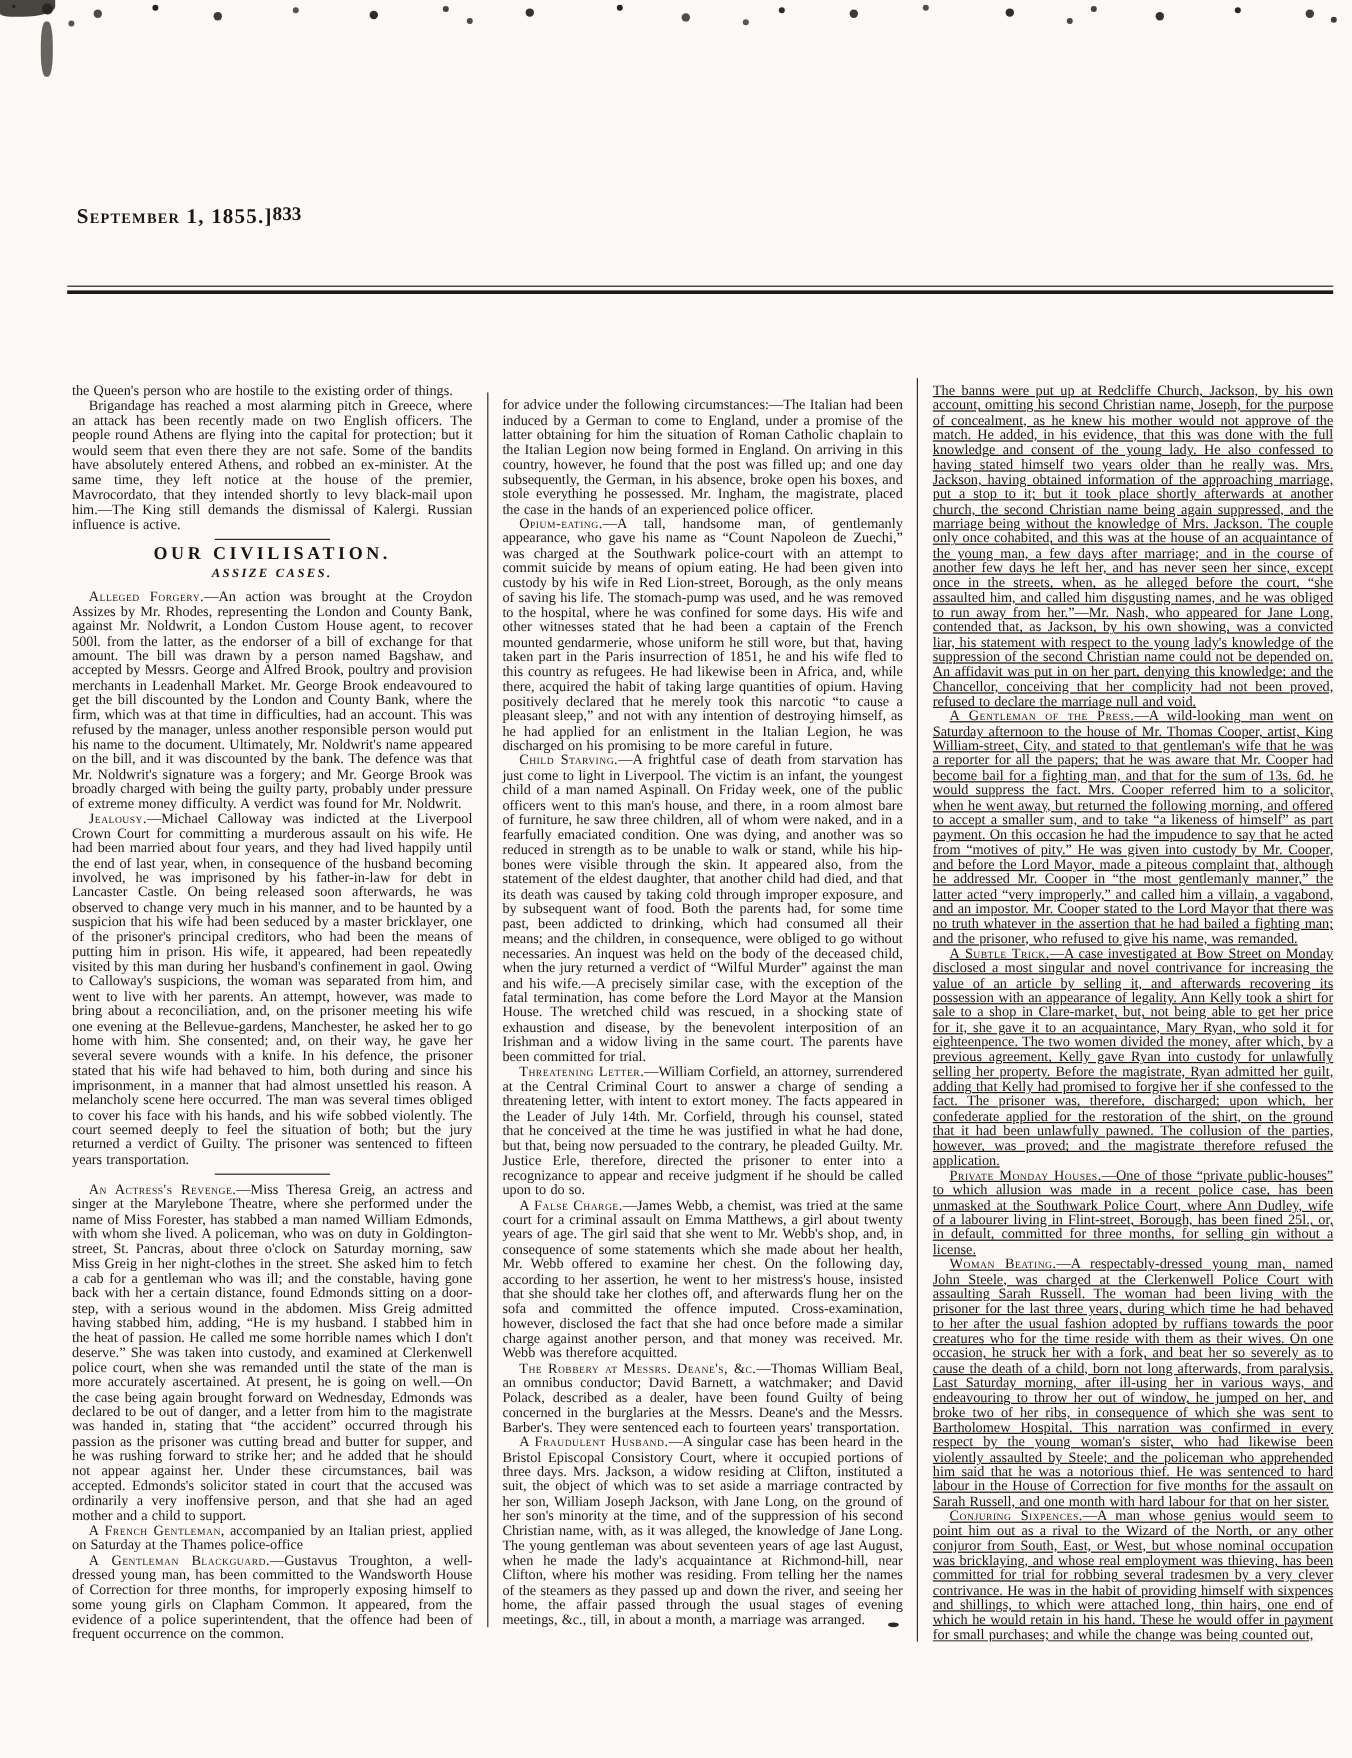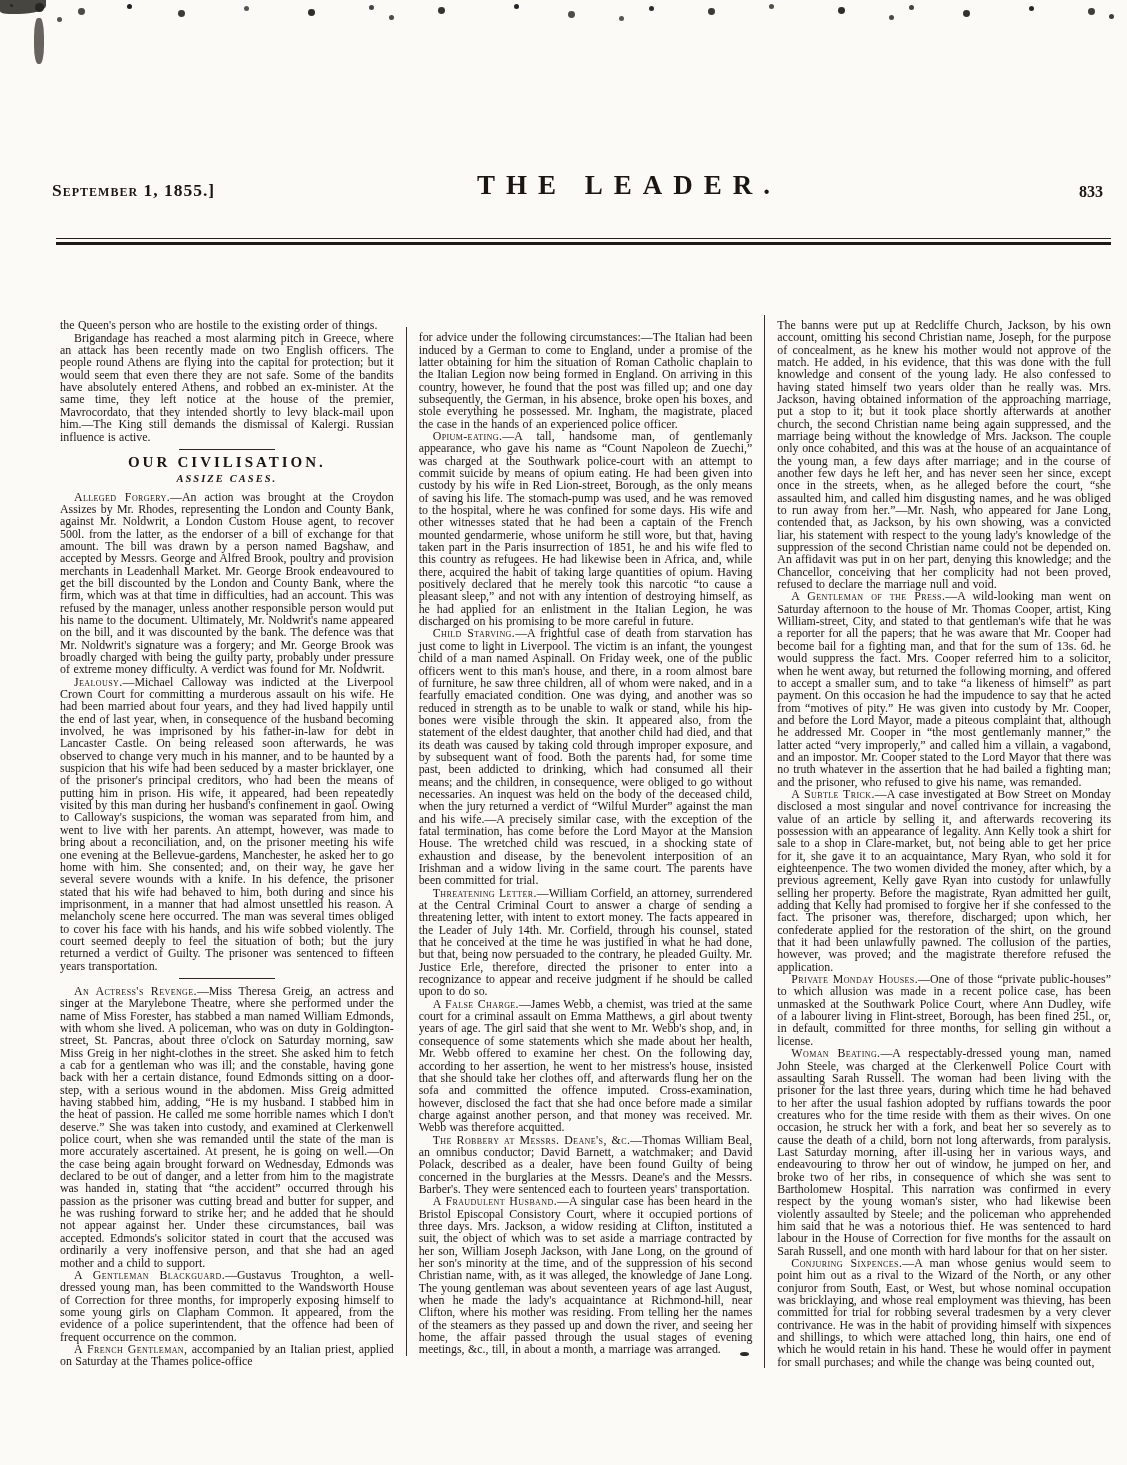--- a/index.html
+++ b/index.html
@@ -33,22 +33,22 @@
   .left-edge-mark{
     position:absolute;top:18px;left:34px;width:10px;height:46px;
     background:#35322c;border-radius:40%;opacity:.75;
   }
   .bottom-speck{
     position:absolute;left:740px;top:1352px;width:9px;height:4px;border-radius:50%;
     background:#2b2925;
   }
   
   .header{
-    position:absolute;top:170px;left:52px;right:24px;
-    display:flex;align-items:flex-end;
+    position:absolute;top:170px;left:64px;right:24px;
+    display:flex;align-items:flex-start;
   }
   .issue-date{
     font-variant:small-caps;font-weight:bold;font-size:17.5px;letter-spacing:1px;
     white-space:nowrap;
   }
   .paper-title{
     flex:1;text-align:center;font-weight:bold;font-size:27px;letter-spacing:11px;
     white-space:nowrap;transform:translateX(-18px);
   }
   .page-number{font-weight:bold;font-size:16px;}
@@ -59,21 +59,21 @@
   .content{
     position:absolute;top:258px;left:58px;right:14px;bottom:40px;
     display:flex;overflow:hidden;align-items:center;
   }
   .column{
     flex:1 1 0;padding:4px 12px 0 12px;overflow:hidden;
     text-align:justify;font-size:11.9px;line-height:12.35px;
     word-spacing:0.5px;
   }
   .column:first-child{padding-left:2px;}
-  .column:last-child{padding-right:2px;}
+  .column:last-child{padding-right:2px;text-decoration:underline;}
   .column + .column{border-left:1.5px solid #33302a;}
   p.para{margin:0;text-indent:14px;}
   p.cont{text-indent:0;}
   .lead{font-variant:small-caps;letter-spacing:0.4px;}
   h2.section-heading{
     text-align:center;font-size:15px;letter-spacing:3px;font-weight:bold;
     margin:0 0 5px 0;
   }
   h3.section-subheading{
     text-align:center;font-size:10.5px;letter-spacing:2px;font-weight:bold;
@@ -88,42 +88,41 @@
 <body>
 
 <div class="page">
   <div class="speck-layer"></div>
   <div class="corner-blob"></div>
   <div class="left-edge-mark"></div>
   <div class="bottom-speck"></div>
 
   <div class="header">
     <span class="issue-date">September 1, 1855.]</span>
-    <span class="paper-title">THE LEADER.</span>
     <span class="page-number">833</span>
   </div>
 
   <div class="rule-wrap">
     <div class="rule-thin"></div>
     <div class="rule-thick"></div>
   </div>
 
   <div class="content">
     <div class="column">
         <p class="para cont">the Queen's person who are hostile to the existing order of things.</p>
         <p class="para">Brigandage has reached a most alarming pitch in Greece, where an attack has been recently made on two English officers. The people round Athens are flying into the capital for protection; but it would seem that even there they are not safe. Some of the bandits have absolutely entered Athens, and robbed an ex-minister. At the same time, they left notice at the house of the premier, Mavrocordato, that they intended shortly to levy black-mail upon him.—The King still demands the dismissal of Kalergi. Russian influence is active.</p>
         <div class="short-rule"></div>
         <h2 class="section-heading">OUR CIVILISATION.</h2>
         <h3 class="section-subheading">ASSIZE CASES.</h3>
         <p class="para"><span class="lead">Alleged Forgery.</span>—An action was brought at the Croydon Assizes by Mr. Rhodes, representing the London and County Bank, against Mr. Noldwrit, a London Custom House agent, to recover 500l. from the latter, as the endorser of a bill of exchange for that amount. The bill was drawn by a person named Bagshaw, and accepted by Messrs. George and Alfred Brook, poultry and provision merchants in Leadenhall Market. Mr. George Brook endeavoured to get the bill discounted by the London and County Bank, where the firm, which was at that time in difficulties, had an account. This was refused by the manager, unless another responsible person would put his name to the document. Ultimately, Mr. Noldwrit's name appeared on the bill, and it was discounted by the bank. The defence was that Mr. Noldwrit's signature was a forgery; and Mr. George Brook was broadly charged with being the guilty party, probably under pressure of extreme money difficulty. A verdict was found for Mr. Noldwrit.</p>
         <p class="para"><span class="lead">Jealousy.</span>—Michael Calloway was indicted at the Liverpool Crown Court for committing a murderous assault on his wife. He had been married about four years, and they had lived happily until the end of last year, when, in consequence of the husband becoming involved, he was imprisoned by his father-in-law for debt in Lancaster Castle. On being released soon afterwards, he was observed to change very much in his manner, and to be haunted by a suspicion that his wife had been seduced by a master bricklayer, one of the prisoner's principal creditors, who had been the means of putting him in prison. His wife, it appeared, had been repeatedly visited by this man during her husband's confinement in gaol. Owing to Calloway's suspicions, the woman was separated from him, and went to live with her parents. An attempt, however, was made to bring about a reconciliation, and, on the prisoner meeting his wife one evening at the Bellevue-gardens, Manchester, he asked her to go home with him. She consented; and, on their way, he gave her several severe wounds with a knife. In his defence, the prisoner stated that his wife had behaved to him, both during and since his imprisonment, in a manner that had almost unsettled his reason. A melancholy scene here occurred. The man was several times obliged to cover his face with his hands, and his wife sobbed violently. The court seemed deeply to feel the situation of both; but the jury returned a verdict of Guilty. The prisoner was sentenced to fifteen years transportation.</p>
         <div class="short-rule"></div>
         <p class="para"><span class="lead">An Actress's Revenge.</span>—Miss Theresa Greig, an actress and singer at the Marylebone Theatre, where she performed under the name of Miss Forester, has stabbed a man named William Edmonds, with whom she lived. A policeman, who was on duty in Goldington-street, St. Pancras, about three o'clock on Saturday morning, saw Miss Greig in her night-clothes in the street. She asked him to fetch a cab for a gentleman who was ill; and the constable, having gone back with her a certain distance, found Edmonds sitting on a door-step, with a serious wound in the abdomen. Miss Greig admitted having stabbed him, adding, “He is my husband. I stabbed him in the heat of passion. He called me some horrible names which I don't deserve.” She was taken into custody, and examined at Clerkenwell police court, when she was remanded until the state of the man is more accurately ascertained. At present, he is going on well.—On the case being again brought forward on Wednesday, Edmonds was declared to be out of danger, and a letter from him to the magistrate was handed in, stating that “the accident” occurred through his passion as the prisoner was cutting bread and butter for supper, and he was rushing forward to strike her; and he added that he should not appear against her. Under these circumstances, bail was accepted. Edmonds's solicitor stated in court that the accused was ordinarily a very inoffensive person, and that she had an aged mother and a child to support.</p>
+        <p class="para"><span class="lead">A French Gentleman,</span> accompanied by an Italian priest, applied on Saturday at the Thames police-office</p>
         <p class="para"><span class="lead">A Gentleman Blackguard.</span>—Gustavus Troughton, a well-dressed young man, has been committed to the Wandsworth House of Correction for three months, for improperly exposing himself to some young girls on Clapham Common. It appeared, from the evidence of a police superintendent, that the offence had been of frequent occurrence on the common.</p>
-        <p class="para"><span class="lead">A French Gentleman,</span> accompanied by an Italian priest, applied on Saturday at the Thames police-office</p>
       </div>
     <div class="column">
         <p class="para cont">for advice under the following circumstances:—The Italian had been induced by a German to come to England, under a promise of the latter obtaining for him the situation of Roman Catholic chaplain to the Italian Legion now being formed in England. On arriving in this country, however, he found that the post was filled up; and one day subsequently, the German, in his absence, broke open his boxes, and stole everything he possessed. Mr. Ingham, the magistrate, placed the case in the hands of an experienced police officer.</p>
         <p class="para"><span class="lead">Opium-eating.</span>—A tall, handsome man, of gentlemanly appearance, who gave his name as “Count Napoleon de Zuechi,” was charged at the Southwark police-court with an attempt to commit suicide by means of opium eating. He had been given into custody by his wife in Red Lion-street, Borough, as the only means of saving his life. The stomach-pump was used, and he was removed to the hospital, where he was confined for some days. His wife and other witnesses stated that he had been a captain of the French mounted gendarmerie, whose uniform he still wore, but that, having taken part in the Paris insurrection of 1851, he and his wife fled to this country as refugees. He had likewise been in Africa, and, while there, acquired the habit of taking large quantities of opium. Having positively declared that he merely took this narcotic “to cause a pleasant sleep,” and not with any intention of destroying himself, as he had applied for an enlistment in the Italian Legion, he was discharged on his promising to be more careful in future.</p>
         <p class="para"><span class="lead">Child Starving.</span>—A frightful case of death from starvation has just come to light in Liverpool. The victim is an infant, the youngest child of a man named Aspinall. On Friday week, one of the public officers went to this man's house, and there, in a room almost bare of furniture, he saw three children, all of whom were naked, and in a fearfully emaciated condition. One was dying, and another was so reduced in strength as to be unable to walk or stand, while his hip-bones were visible through the skin. It appeared also, from the statement of the eldest daughter, that another child had died, and that its death was caused by taking cold through improper exposure, and by subsequent want of food. Both the parents had, for some time past, been addicted to drinking, which had consumed all their means; and the children, in consequence, were obliged to go without necessaries. An inquest was held on the body of the deceased child, when the jury returned a verdict of “Wilful Murder” against the man and his wife.—A precisely similar case, with the exception of the fatal termination, has come before the Lord Mayor at the Mansion House. The wretched child was rescued, in a shocking state of exhaustion and disease, by the benevolent interposition of an Irishman and a widow living in the same court. The parents have been committed for trial.</p>
         <p class="para"><span class="lead">Threatening Letter.</span>—William Corfield, an attorney, surrendered at the Central Criminal Court to answer a charge of sending a threatening letter, with intent to extort money. The facts appeared in the Leader of July 14th. Mr. Corfield, through his counsel, stated that he conceived at the time he was justified in what he had done, but that, being now persuaded to the contrary, he pleaded Guilty. Mr. Justice Erle, therefore, directed the prisoner to enter into a recognizance to appear and receive judgment if he should be called upon to do so.</p>
         <p class="para"><span class="lead">A False Charge.</span>—James Webb, a chemist, was tried at the same court for a criminal assault on Emma Matthews, a girl about twenty years of age. The girl said that she went to Mr. Webb's shop, and, in consequence of some statements which she made about her health, Mr. Webb offered to examine her chest. On the following day, according to her assertion, he went to her mistress's house, insisted that she should take her clothes off, and afterwards flung her on the sofa and committed the offence imputed. Cross-examination, however, disclosed the fact that she had once before made a similar charge against another person, and that money was received. Mr. Webb was therefore acquitted.</p>
         <p class="para"><span class="lead">The Robbery at Messrs. Deane's, &amp;c.</span>—Thomas William Beal, an omnibus conductor; David Barnett, a watchmaker; and David Polack, described as a dealer, have been found Guilty of being concerned in the burglaries at the Messrs. Deane's and the Messrs. Barber's. They were sentenced each to fourteen years' transportation.</p>
         <p class="para"><span class="lead">A Fraudulent Husband.</span>—A singular case has been heard in the Bristol Episcopal Consistory Court, where it occupied portions of three days. Mrs. Jackson, a widow residing at Clifton, instituted a suit, the object of which was to set aside a marriage contracted by her son, William Joseph Jackson, with Jane Long, on the ground of her son's minority at the time, and of the suppression of his second Christian name, with, as it was alleged, the knowledge of Jane Long. The young gentleman was about seventeen years of age last August, when he made the lady's acquaintance at Richmond-hill, near Clifton, where his mother was residing. From telling her the names of the steamers as they passed up and down the river, and seeing her home, the affair passed through the usual stages of evening meetings, &amp;c., till, in about a month, a marriage was arranged.</p>
       </div>

